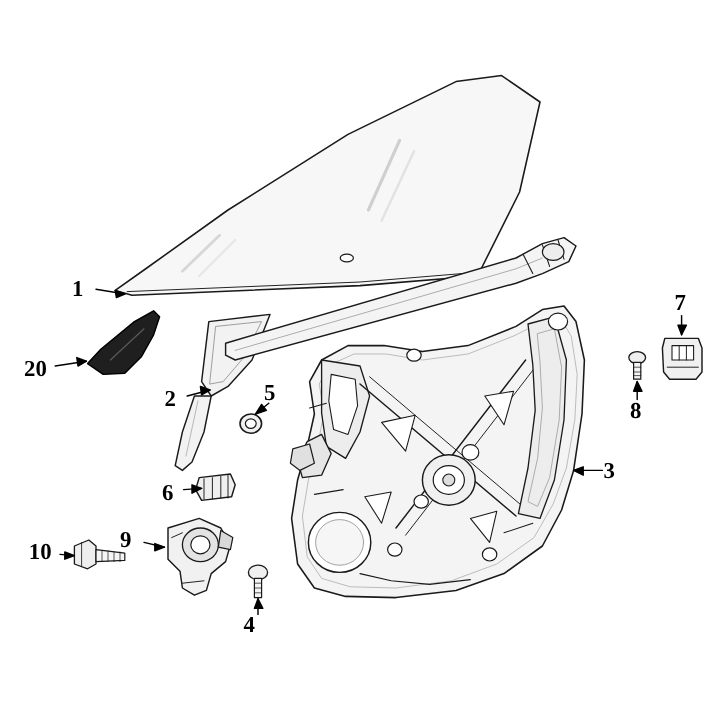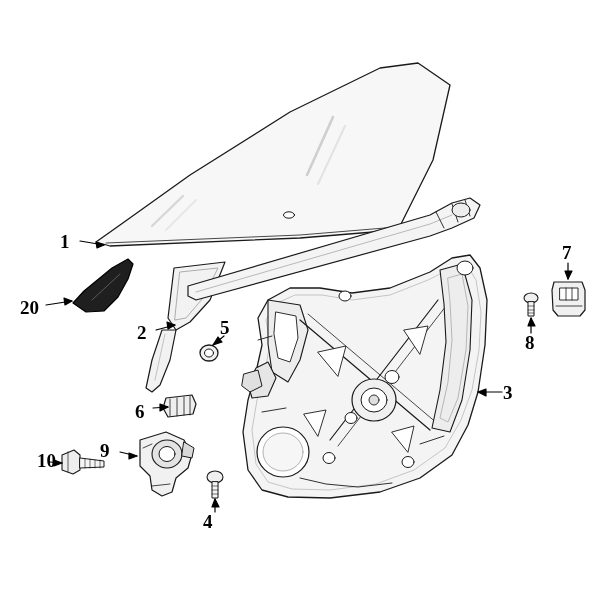--- a/index.html
+++ b/index.html
@@ -212,16 +212,16 @@
 
   <div class="callout-label" style="left:60px;  top:232px;">1</div>
   <div class="callout-label" style="left:137px; top:323px;">2</div>
   <div class="callout-label" style="left:503px; top:383px;">3</div>
   <div class="callout-label" style="left:203px; top:512px;">4</div>
   <div class="callout-label" style="left:220px; top:318px;">5</div>
   <div class="callout-label" style="left:135px; top:402px;">6</div>
   <div class="callout-label" style="left:562px; top:243px;">7</div>
   <div class="callout-label" style="left:525px; top:333px;">8</div>
   <div class="callout-label" style="left:100px; top:441px;">9</div>
-  <div class="callout-label" style="left:37px;  top:451px;">10</div>
+  <div class="callout-label" style="left:24px;  top:451px;">10</div>
   <div class="callout-label" style="left:20px;  top:298px;">20</div>
 
 </div>
 
 </body></html>

